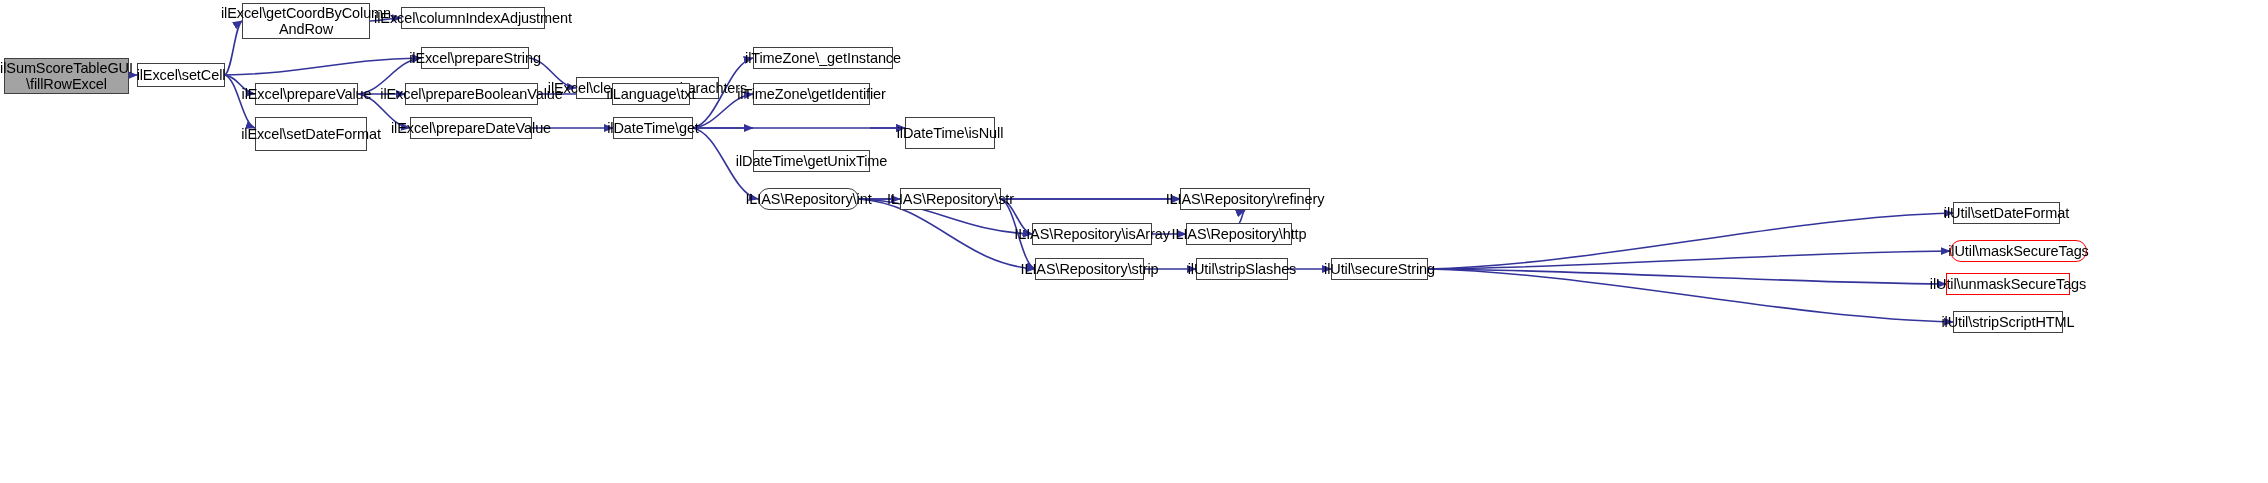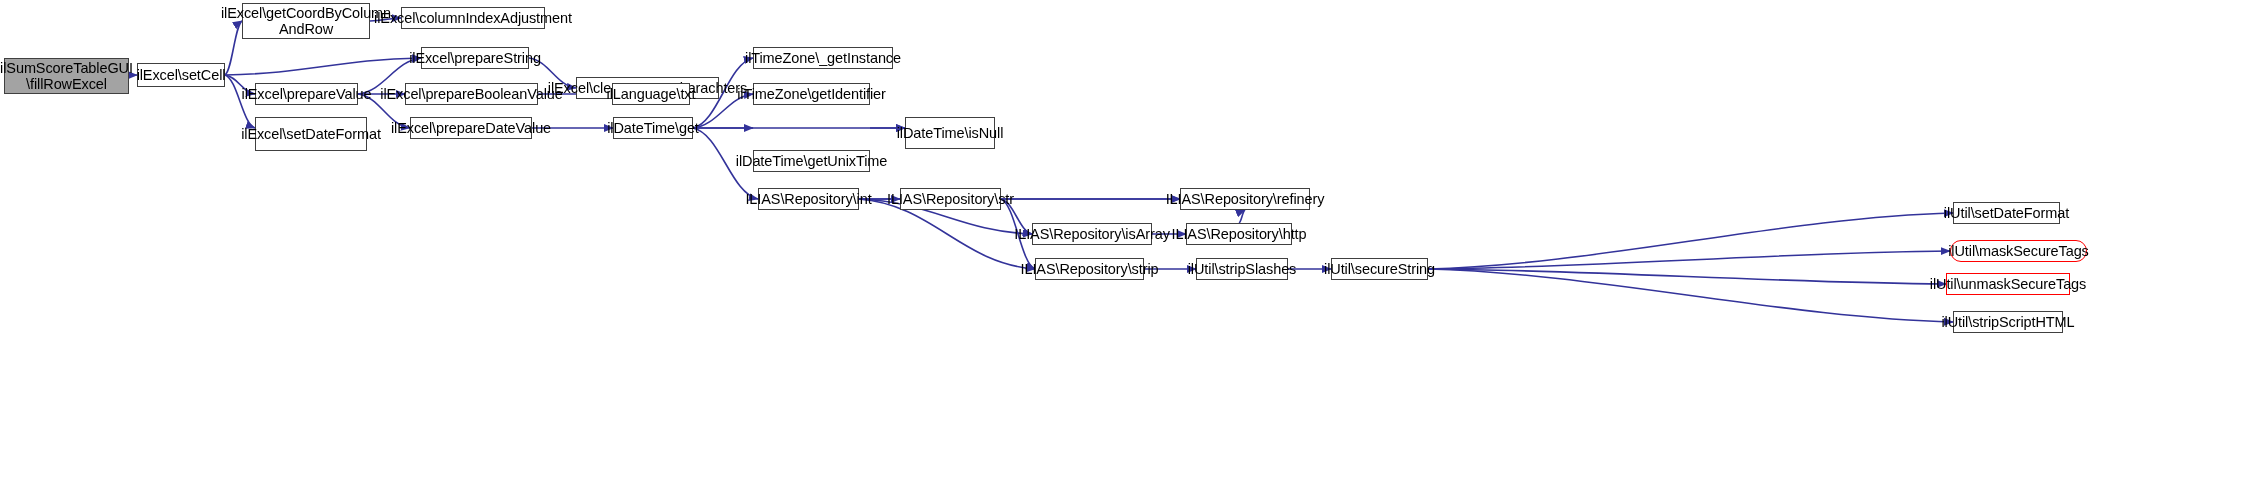--- a/index.html
+++ b/index.html
@@ -107,21 +107,21 @@
       <div class="node" style="left: 255px; top: 83px; width: 103px; height: 22px;">ilExcel\prepareValue</div>
       <div class="node" style="left: 405px; top: 83px; width: 133px; height: 22px;">ilExcel\prepareBooleanValue</div>
       <div class="node" style="left: 612px; top: 83px; width: 78px; height: 22px;">ilLanguage\txt</div>
       <div class="node" style="left: 255px; top: 117px; width: 112px; height: 34px;">ilExcel\setDateFormat</div>
       <div class="node" style="left: 410px; top: 117px; width: 122px; height: 22px;">ilExcel\prepareDateValue</div>
       <div class="node" style="left: 613px; top: 117px; width: 80px; height: 22px;">ilDateTime\get</div>
       <div class="node" style="left: 753px; top: 47px; width: 140px; height: 22px;">ilTimeZone\_getInstance</div>
       <div class="node" style="left: 753px; top: 83px; width: 117px; height: 22px;">ilTimeZone\getIdentifier</div>
       <div class="node" style="left: 753px; top: 117px; width: 117px; height: 22px; margin-top: 33px;">ilDateTime\getUnixTime</div>
       <div class="node" style="left: 905px; top: 117px; width: 90px; height: 32px;">ilDateTime\isNull</div>
-      <div class="node" style="left: 758px; top: 188px; width: 101px; height: 22px;">ILIAS\Repository\int</div>
+      <div class="node" style="left: 758px; top: 188px; width: 101px; height: 22px; border-radius: 11px;">ILIAS\Repository\int</div>
       <div class="node" style="left: 900px; top: 188px; width: 101px; height: 22px;">ILIAS\Repository\str</div>
       <div class="node" style="left: 1180px; top: 188px; width: 130px; height: 22px;">ILIAS\Repository\refinery</div>
       <div class="node" style="left: 1032px; top: 223px; width: 120px; height: 22px;">ILIAS\Repository\isArray</div>
       <div class="node" style="left: 1186px; top: 223px; width: 106px; height: 22px;">ILIAS\Repository\http</div>
       <div class="node" style="left: 1035px; top: 258px; width: 109px; height: 22px;">ILIAS\Repository\strip</div>
       <div class="node" style="left: 1196px; top: 258px; width: 92px; height: 22px; text-align: center;">ilUtil\stripSlashes</div>
       <div class="node" style="left: 1331px; top: 258px; width: 97px; height: 22px;">ilUtil\secureString</div>
       <div class="node" style="left: 1953px; top: 202px; width: 107px; height: 22px;">ilUtil\setDateFormat</div>
       <div class="node danger" style="left: 1950px; top: 240px; width: 137px; height: 22px; border-radius: 11px;">ilUtil\maskSecureTags</div>
       <div class="node danger" style="left: 1946px; top: 273px; width: 124px; height: 22px;">ilUtil\unmaskSecureTags</div>

